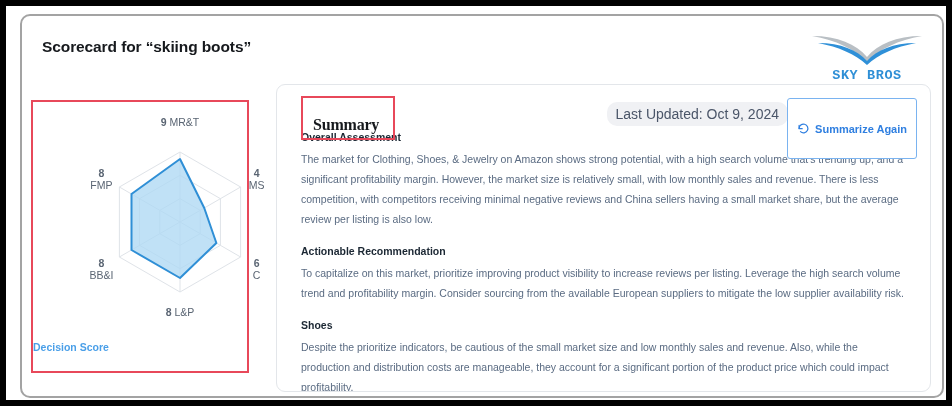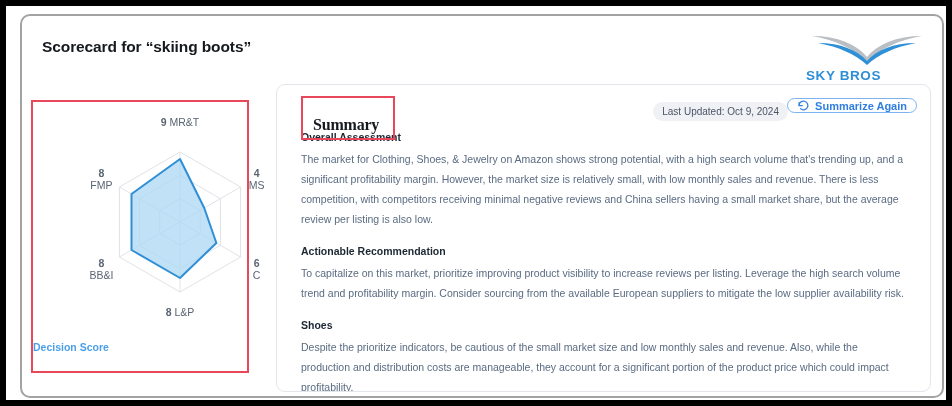--- a/index.html
+++ b/index.html
@@ -25,20 +25,22 @@
     border-radius:10px;
   }
   #page-title{
     position:absolute;left:20px;top:22px;
     font-size:15.5px;font-weight:bold;color:#16191d;
     letter-spacing:-0.1px;
   }
   
   #brand-logo{
     position:absolute;right:14px;top:14px;width:122px;height:62px;
+    text-align:center;
+    font-family:Liberation Mono, monospace;
   }
   #brand-logo .wings{display:block;margin:0 auto;}
   #brand-name{
     font-size:13.5px;font-weight:bold;color:#2f8fd6;
     letter-spacing:0.6px;margin-top:-2px;
   }
   
   #radar-panel{
     position:absolute;left:9px;top:84px;width:218px;height:273px;
     box-sizing:border-box;
@@ -67,31 +69,31 @@
     border:2px solid #e8485a;
     padding:18px 14px 4px 10px;
     font-family:Liberation Serif, serif;
   }
   #summary-title{
     font-size:16px;font-weight:bold;color:#16191d;letter-spacing:-0.2px;
   }
   #last-updated-badge{
     position:absolute;right:142px;top:17px;
     background:#f0f1f4;color:#4a5568;
-    font-size:10px;
+    font-size:14px;
     padding:4px 9px;border-radius:10px;
     white-space:nowrap;
   }
   #summarize-again-button{
     position:absolute;right:13px;top:13px;
     display:flex;align-items:center;gap:5px;
-    border:1px solid #7ab3f0;border-radius:8px;
+    border:1px solid #7ab3f0;border-radius:3px;
     background:#ffffff;color:#2f7fe0;
     font-size:11px;font-weight:bold;
-    padding:0 9px;
+    padding:23px 9px;
     cursor:pointer;white-space:nowrap;
   }
   #summarize-again-button .refresh-icon{display:block;}
   
   #summary-body{
     padding:0 24px;
   }
   .section-heading{
     font-size:10.5px;font-weight:bold;color:#1b2733;
     margin:16px 0 6px 0;

